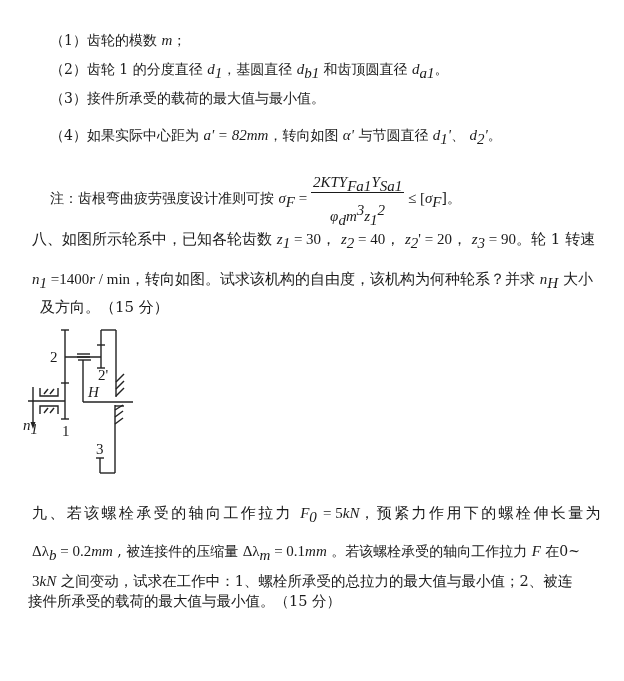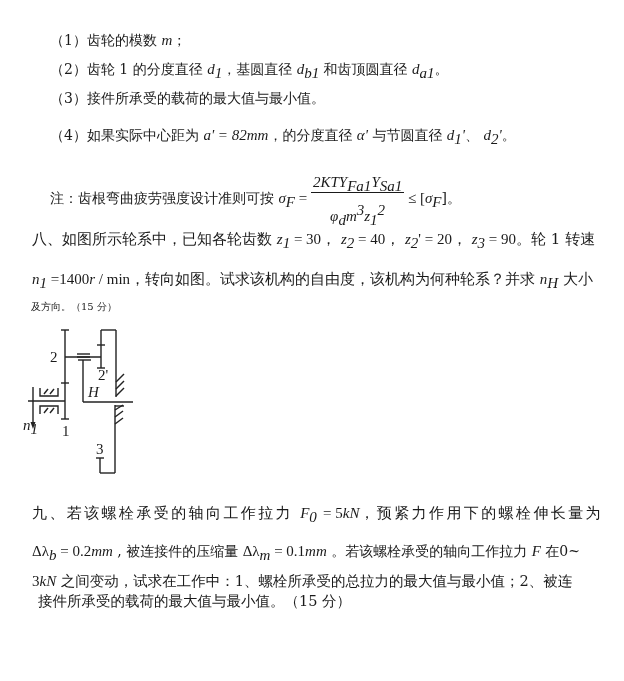--- a/index.html
+++ b/index.html
@@ -26,34 +26,34 @@
 
 <div class="line" style="left:50px;top:60px;text-align:center;">
   <span>（2）</span><span>齿轮 1 的分度直径 </span><span class="math">d</span><sub class="math">1</sub><span>，基圆直径 </span><span class="math">d</span><sub class="math">b1</sub><span> 和齿顶圆直径 </span><span class="math">d</span><sub class="math">a1</sub><span>。</span>
 </div>
 
 <div class="line" style="left:50px;top:89px;">
   <span>（3）</span><span>接件所承受的载荷的最大值与最小值。</span>
 </div>
 
 <div class="line" style="left:50px;top:126px;">
-  <span>（4）</span><span>如果实际中心距为 </span><span class="math">a' = 82</span><span class="math">mm</span><span>，的分度直径 </span><span class="math">α'</span><span> 与节圆直径 </span><span class="math">d</span><sub class="math">1</sub><span class="math">'</span><span>、 </span><span class="math">d</span><sub class="math">2</sub><span class="math">'</span><span>。</span>
+  <span>（4）</span><span>如果实际中心距为 </span><span class="math">a' = 82</span><span class="math">mm</span><span>，转向如图 </span><span class="math">α'</span><span> 与节圆直径 </span><span class="math">d</span><sub class="math">1</sub><span class="math">'</span><span>、 </span><span class="math">d</span><sub class="math">2</sub><span class="math">'</span><span>。</span>
 </div>
 
 <div class="line" style="left:50px;top:173px;line-height:44px;">
   <span>注：齿根弯曲疲劳强度设计准则可按 </span><span class="math">σ</span><sub class="math">F</sub><span class="math rm"> = </span><span class="frac"><span class="num"><span>2KTY</span><sub>Fa1</sub><span>Y</span><sub>Sa1</sub></span><span class="den"><span>φ</span><sub>d</sub><span>m</span><sup>3</sup><span>z</span><sub>1</sub><sup>2</sup></span></span><span class="math rm"> ≤ [</span><span class="math">σ</span><sub class="math">F</sub><span>]。</span>
 </div>
 
 <div class="line" style="left:32px;top:230px;font-size:15px;">
   <span>八、如图所示轮系中，已知各轮齿数 </span><span class="math">z</span><sub class="math">1</sub><span class="math rm"> = 30</span><span>，</span> <span class="math">z</span><sub class="math">2</sub><span class="math rm"> = 40</span><span>，</span> <span class="math">z</span><sub class="math">2</sub><span class="math rm">' = 20</span><span>，</span> <span class="math">z</span><sub class="math">3</sub><span class="math rm"> = 90</span><span>。轮 1 转速</span>
 </div>
 <div class="line" style="left:32px;top:270px;font-size:15px;">
   <span class="math">n</span><sub class="math">1</sub><span class="math rm"> =1400</span><span class="math">r</span><span class="math rm"> / min</span><span>，转向如图。试求该机构的自由度，该机构为何种轮系？并求 </span><span class="math">n</span><sub class="math">H</sub><span> 大小</span>
 </div>
-<div class="line" style="left:31px;top:298px;font-size:10px;">
+<div class="line" style="left:40px;top:298px;font-size:15px;">
   <span>及方向。（15 分）</span>
 </div>
 
 <svg style="left:0;top:0;" width="624" height="681" viewBox="0 0 624 681">
   <g stroke="#222" stroke-width="1.4" fill="none">
 
     <line x1="65" y1="330" x2="65" y2="419"></line>
     <line x1="61" y1="330" x2="69" y2="330"></line>
     <line x1="61" y1="383" x2="69" y2="383"></line>
     <line x1="61" y1="419" x2="69" y2="419"></line>
@@ -110,15 +110,15 @@
 
 <div class="line" style="left:32px;top:504px;font-size:15px;letter-spacing:2.4px;">
   <span>九、若该螺栓承受的轴向工作拉力 </span><span class="math" style="letter-spacing:0">F</span><sub class="math">0</sub><span class="math rm" style="letter-spacing:0"> = 5</span><span class="math" style="letter-spacing:0">kN</span><span>，预紧力作用下的螺栓伸长量为</span>
 </div>
 <div class="line" style="left:32px;top:542px;font-size:14px;">
   <span class="math rm">Δλ</span><sub class="math">b</sub><span class="math rm"> = 0.2</span><span class="math">mm</span><span> , 被连接件的压缩量 </span><span class="math rm">Δλ</span><sub class="math">m</sub><span class="math rm"> = 0.1</span><span class="math">mm</span><span> 。若该螺栓承受的轴向工作拉力 </span><span class="math">F</span><span> 在0~</span>
 </div>
 <div class="line" style="left:32px;top:572px;font-size:14.5px;">
   <span class="math rm">3</span><span class="math">kN</span><span> 之间变动，试求在工作中：1、螺栓所承受的总拉力的最大值与最小值；2、被连</span>
 </div>
-<div class="line" style="left:38px;top:592px;font-size:14.5px;">
+<div class="line" style="left:28px;top:592px;font-size:14.5px;">
   <span>接件所承受的载荷的最大值与最小值。（15 分）</span>
 </div>
 
 </body></html>

